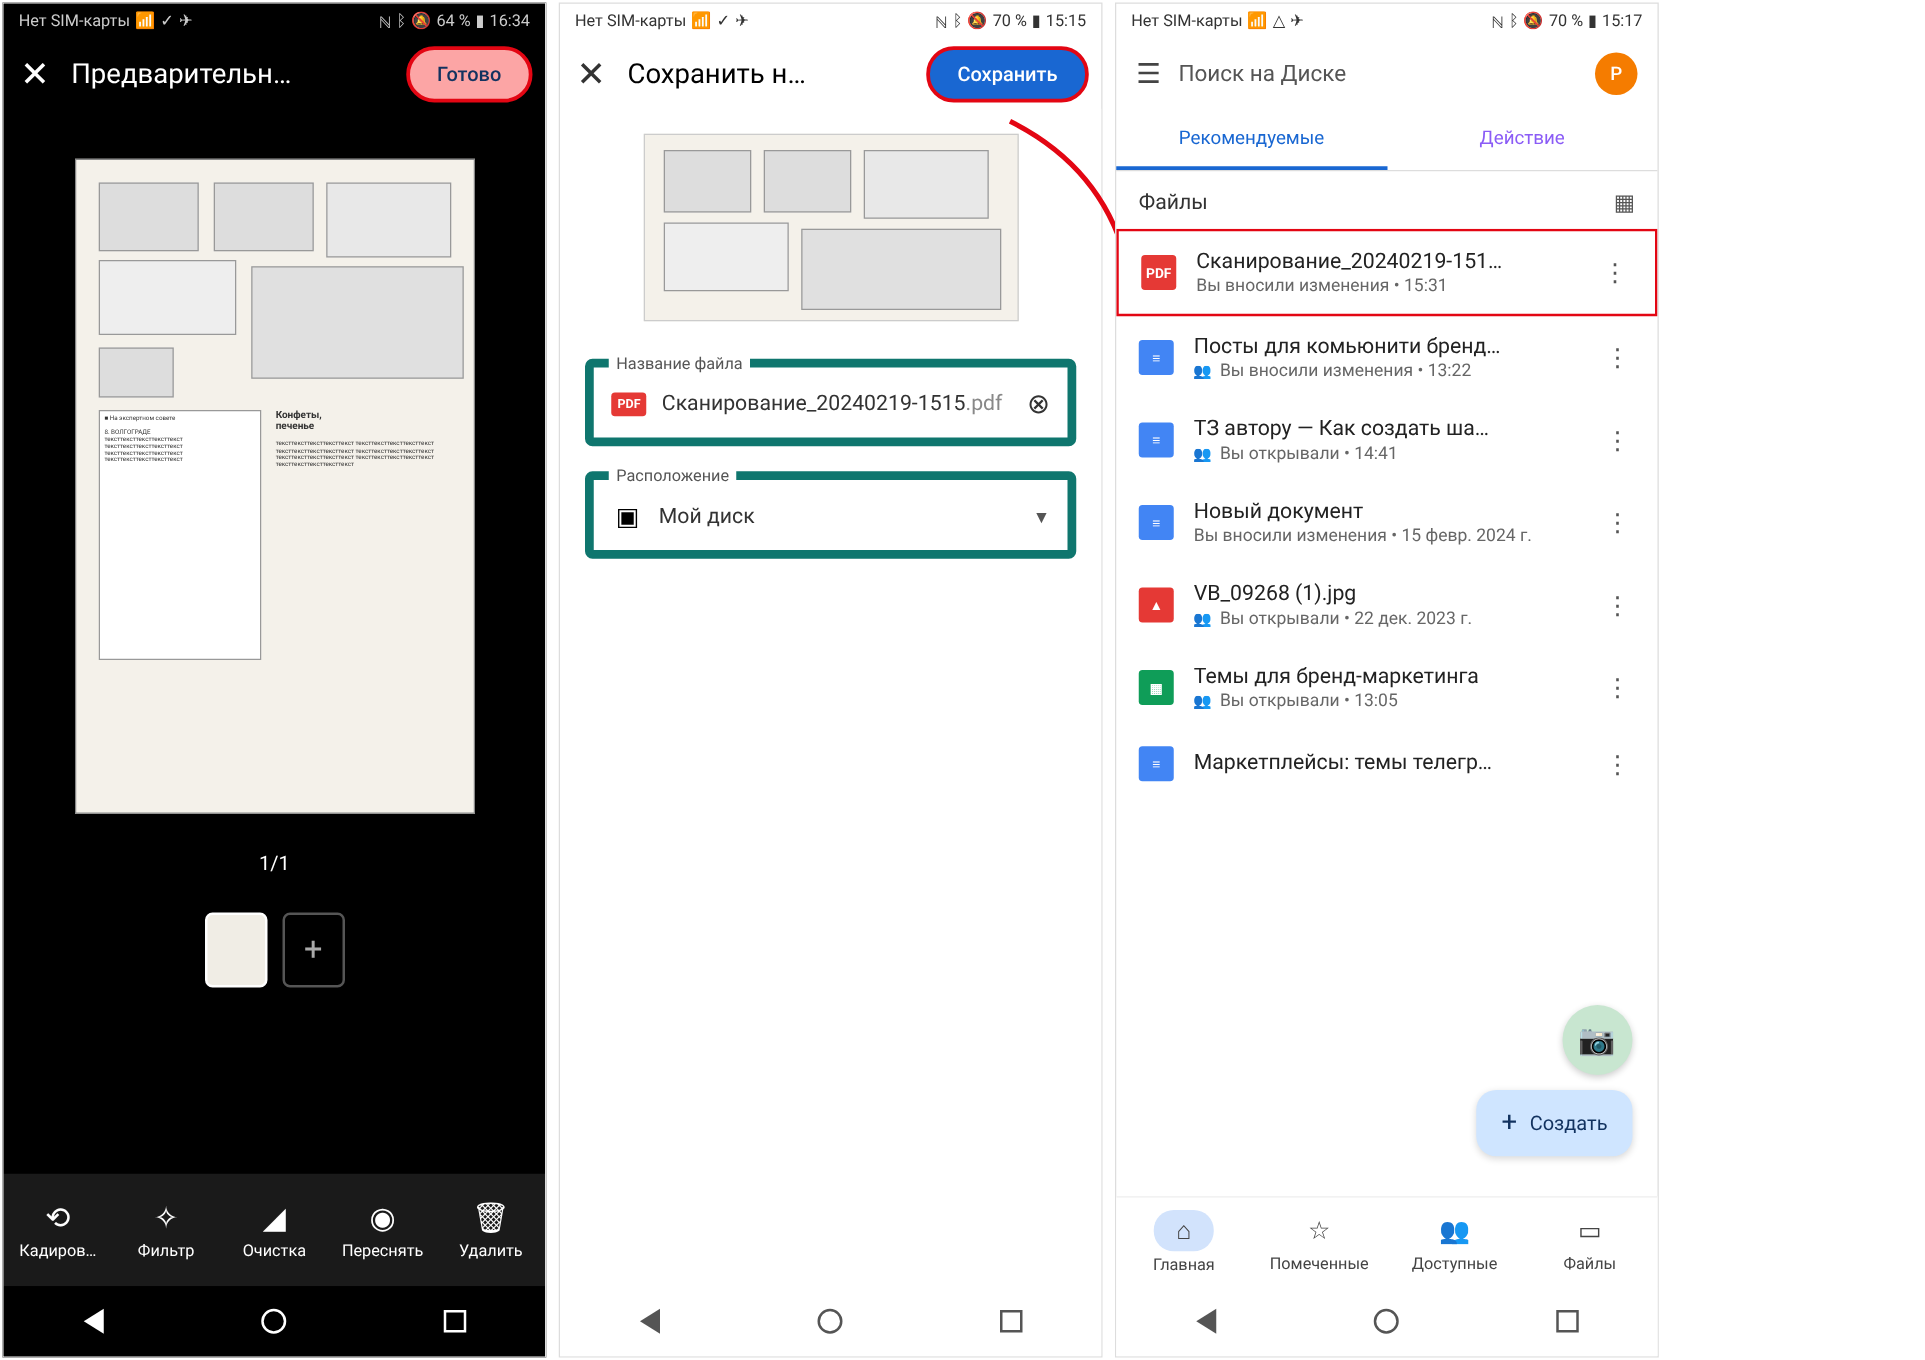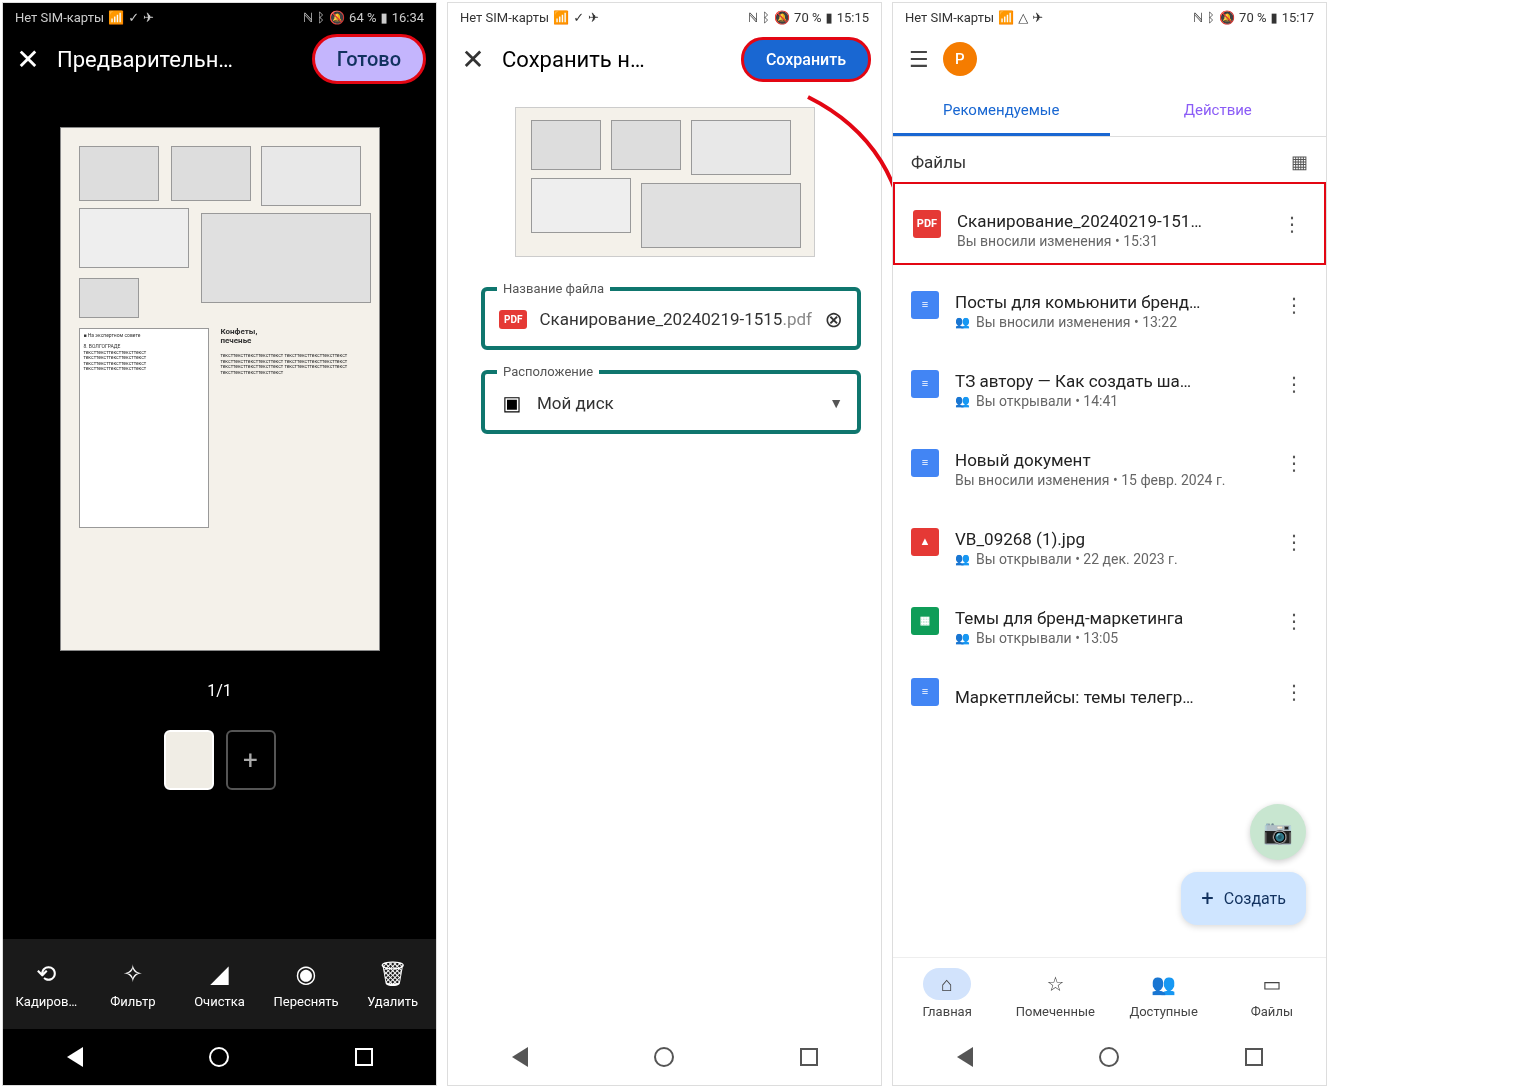--- a/index.html
+++ b/index.html
@@ -10,41 +10,41 @@
   
   .status-bar { height: 28px; display: flex; justify-content: space-between; align-items: center; padding: 0 12px; font-size: 13px; color: #333; gap: 44px; }
   .phone1 .status-bar { color: #ccc; background: #000; }
   .status-left, .status-right { display: flex; align-items: center; gap: 4px; }
   
   
   .app-bar { height: 56px; display: flex; align-items: center; padding: 0 10px; gap: 14px; }
   .phone1 .app-bar { background: #000; color: #fff; }
   .close-x { font-size: 28px; font-weight: 300; width: 30px; text-align: center; cursor: pointer; }
   .app-title { flex: 1; font-size: 22px; font-weight: 400; overflow: hidden; text-overflow: ellipsis; white-space: nowrap; }
-  .done-btn { background: #c4b5fd; color: #12325f; padding: 10px 22px; border-radius: 22px; font-size: 20px; font-weight: 500; cursor: pointer; }
+  .done-btn { background: #fca5a5; color: #12325f; padding: 10px 22px; border-radius: 22px; font-size: 16px; font-weight: 500; cursor: pointer; }
   .highlight-red { border: 3px solid #e30613; border-radius: 26px; }
   .save-btn { background: #1967d2; color: #fff; padding: 10px 22px; border-radius: 22px; font-size: 16px; font-weight: 500; cursor: pointer; }
   
   
   .p1-body { flex: 1; background: #000; display: flex; flex-direction: column; align-items: center; padding-top: 40px; }
   .scan-preview { width: 320px; height: 524px; background: #f4f1ea; border: 1px solid #888; position: relative; overflow: hidden; }
   .scan-imgbox { position: absolute; background: #fff; border: 1px solid #999; }
   .scan-text { position: absolute; font-size: 6px; color: #333; line-height: 1.1; }
   .page-indicator { color: #fff; margin-top: 30px; font-size: 16px; }
   .thumb-row { display: flex; gap: 12px; margin-top: 30px; }
   .thumb { width: 50px; height: 60px; border: 2px solid #fff; border-radius: 6px; background: #f0ede5; font-size: 4px; overflow: hidden; }
   .thumb-add { width: 50px; height: 60px; border: 2px solid #555; border-radius: 6px; display: flex; align-items: center; justify-content: center; color: #aaa; font-size: 26px; cursor: pointer; }
   .p1-toolbar { height: 90px; background: #1a1a1a; display: flex; justify-content: space-around; align-items: center; color: #fff; }
   .tool-item { display: flex; flex-direction: column; align-items: center; gap: 6px; font-size: 13px; cursor: pointer; width: 80px; }
   .tool-icon { font-size: 24px; }
   
   
   .p2-body { flex: 1; background: #fff; padding: 20px; position: relative; }
   .p2-preview { width: 300px; height: 150px; background: #f4f1ea; border: 1px solid #ccc; margin: 0 auto 30px; position: relative; overflow: hidden; }
-  .field-group { border: 4px solid #0f766e; border-radius: 6px; padding: 16px 14px 14px; margin-bottom: 20px; position: relative; margin-left: 13px; }
+  .field-group { border: 7px solid #0f766e; border-radius: 6px; padding: 16px 14px 14px; margin-bottom: 20px; position: relative; }
   .field-label { position: absolute; top: -10px; left: 12px; background: #fff; padding: 0 6px; font-size: 13px; color: #555; }
   .field-content { display: flex; align-items: center; gap: 12px; }
   .pdf-badge { background: #e53935; color: #fff; font-size: 10px; font-weight: bold; padding: 4px 5px; border-radius: 3px; }
   .field-text { flex: 1; font-size: 17px; color: #333; line-height: 1.3; }
   .field-clear { font-size: 22px; color: #333; cursor: pointer; }
   .drive-icon { width: 26px; height: 26px; display: flex; align-items: center; justify-content: center; font-size: 20px; }
   .dropdown-arrow { font-size: 14px; color: #555; cursor: pointer; }
   
   
   .p3-searchbar { height: 56px; display: flex; align-items: center; padding: 0 16px; gap: 14px; }
@@ -58,21 +58,21 @@
   .section-title { font-size: 17px; color: #333; }
   .grid-toggle { font-size: 18px; color: #555; cursor: pointer; }
   .file-list { flex: 1; overflow: hidden; }
   .file-item { display: flex; align-items: center; padding: 14px 18px; gap: 16px; }
   .file-item.hl-red { border: 2px solid #e30613; }
   .file-icon { width: 28px; height: 28px; display: flex; align-items: center; justify-content: center; font-size: 11px; font-weight: bold; color: #fff; border-radius: 3px; flex-shrink: 0; }
   .fi-pdf { background: #e53935; }
   .fi-doc { background: #4285f4; }
   .fi-img { background: #e53935; }
   .fi-sheet { background: #0f9d58; }
-  .file-body { flex: 1; overflow: hidden; margin-top: 13px; }
+  .file-body { flex: 1; overflow: hidden; }
   .file-name { font-size: 17px; color: #222; white-space: nowrap; overflow: hidden; text-overflow: ellipsis; }
   .file-meta { font-size: 14px; color: #666; display: flex; align-items: center; gap: 6px; margin-top: 2px; }
   .file-more { font-size: 20px; color: #555; cursor: pointer; padding: 0 4px; }
   .fab-row { position: absolute; right: 20px; bottom: 160px; display: flex; flex-direction: column; align-items: flex-end; gap: 12px; }
   .fab-camera { width: 56px; height: 56px; border-radius: 50%; background: #c8e6d0; display: flex; align-items: center; justify-content: center; font-size: 24px; cursor: pointer; box-shadow: 0 2px 6px rgba(0,0,0,0.2); }
   .fab-create { background: #cfe5ff; border-radius: 16px; padding: 14px 20px; display: flex; align-items: center; gap: 10px; font-size: 16px; color: #12325f; cursor: pointer; box-shadow: 0 2px 6px rgba(0,0,0,0.15); }
   .p3-bottomnav { height: 72px; display: flex; justify-content: space-around; align-items: center; border-top: 1px solid #eee; background: #fff; }
   .bn-item { display: flex; flex-direction: column; align-items: center; gap: 4px; font-size: 13px; color: #444; cursor: pointer; width: 90px; }
   .bn-item.active .bn-icon { background: #d2e3fc; border-radius: 16px; padding: 4px 18px; }
   .bn-icon { font-size: 20px; padding: 4px 18px; }
@@ -249,20 +249,21 @@
       <span>ℕ</span>
       <span>ᛒ</span>
       <span>🔕</span>
       <span>70 %</span>
       <span>▮</span>
       <span>15:17</span>
     </div>
   </div>
   <div class="p3-searchbar">
     <span class="menu-burger">☰</span>
+    <span class="search-text">Поиск на Диске</span>
     <div class="avatar">P</div>
   </div>
   <div class="p3-tabs">
     <div class="p3-tab active">Рекомендуемые</div>
     <div class="p3-tab">Действие</div>
   </div>
   <div class="section-header">
     <span class="section-title">Файлы</span>
     <span class="grid-toggle">▦</span>
   </div>

